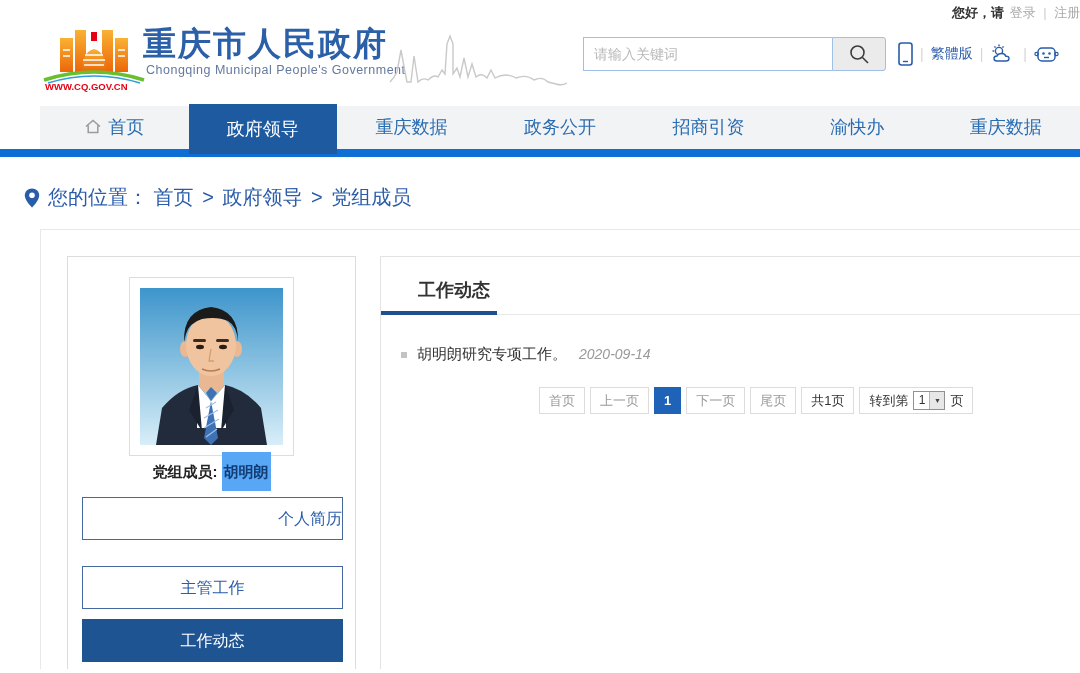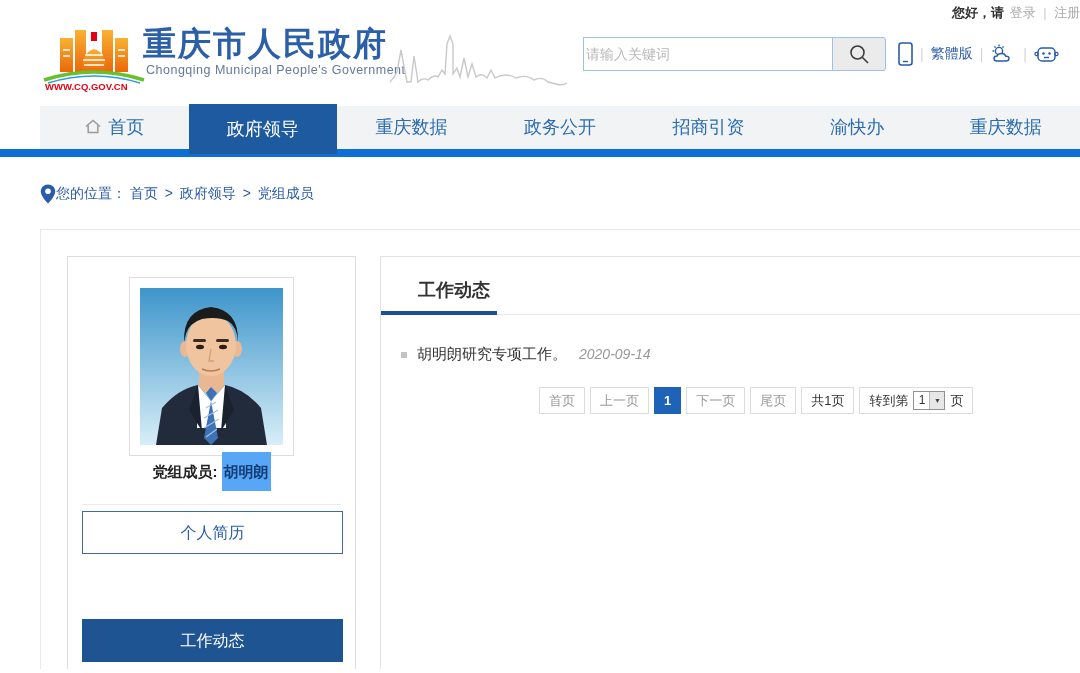--- a/index.html
+++ b/index.html
@@ -12,50 +12,50 @@
   .topbar a { text-decoration:none; color:#a9a9a9; margin:0 2px; cursor:pointer; }
   .topbar .pipe { color:#ccc; margin:0 2px; }
 
   
   .logo { position:absolute; left:38px; top:24px; width:112px; cursor:pointer; }
   .site-title { position:absolute; left:143px; top:22px; font-size:33px; font-weight:bold; color:#2b5fa8; letter-spacing:2px;font-family:Liberation Serif, serif; }
   .site-sub { position:absolute; left:146px; top:63px; font-size:12.5px; color:#64799e; letter-spacing:0.5px; }
   .skyline { position:absolute; left:388px; top:30px; }
 
   .searchbox { position:absolute; left:583px; top:37px; display:flex; }
-  .searchbox input { width:249px; height:34px; border:1px solid #9fc0e6; border-right:none; padding:0 2px; font-size:14px; color:#333; outline:none; }
+  .searchbox input { width:249px; height:34px; border:1px solid #9fc0e6; border-right:none; padding:0 10px; font-size:14px; color:#333; outline:none; }
   .searchbox input::placeholder { color:#b9b9b9; }
   .search-btn { width:54px; height:34px; background:#ebebeb; border:1px solid #9fc0e6; display:flex; align-items:center; justify-content:center; cursor:pointer; border-radius:0 3px 3px 0; }
 
   .tools { position:absolute; left:898px; top:41px; height:26px; display:flex; align-items:center; gap:7px; color:#2a5caa; font-size:14px; }
   .tools .pipe { color:#d5d5d5; }
   .tools .tool { cursor:pointer; display:flex; align-items:center; }
 
   
   .navbg { position:absolute; left:40px; top:106px; width:1040px; height:43px; background:#f2f3f5; display:flex; }
   .nav-item { flex:1; text-align:center; line-height:43px; font-size:18px; color:#2a6cb0; cursor:pointer; }
   .nav-item.active { background:#1e5aa0; color:#fff; margin-top:-2px; height:50px; line-height:50px; position:relative; z-index:2; }
   .nav-item .home-ic { vertical-align:-2px; margin-right:6px; }
   .strip { position:absolute; left:0; top:149px; width:1080px; height:8px; background:#0d6fd6; }
 
   
-  .breadcrumb { position:absolute; left:40px; top:184px; display:flex; align-items:center; font-size:14px; color:#2a5caa; }
+  .breadcrumb { position:absolute; left:24px; top:184px; display:flex; align-items:center; gap:8px; font-size:20px; color:#2a5caa; }
   .breadcrumb a { color:#2a5caa; text-decoration:none; cursor:pointer; }
   .breadcrumb .sep { margin:0 3px; }
 
   
   .outer { position:absolute; left:40px; top:229px; width:1100px; height:520px; border:1px solid #e8e8e8; background:#fff; }
 
   .left-panel { position:absolute; left:67px; top:256px; width:289px; height:480px; border:1px solid #dcdcdc; background:#fff; }
   .photo-frame { position:absolute; left:61px; top:20px; width:165px; height:179px; background:#fff; border:1px solid #ddd; padding:10px; }
   .name-row { position:absolute; top:206px; left:0; width:100%; text-align:center; font-size:15px; font-weight:bold; color:#222; }
   .name-hl { background:#58a6f6; color:#123c74; padding:11px 2px; font-weight:bold; }
   .panel-divider { position:absolute; top:247px; left:14px; right:14px; border-top:1px solid #ececec; }
   .side-btn { position:absolute; left:14px; width:261px; height:43px; border:1px solid #45699e; background:#fff; color:#2a5caa; font-size:16px; text-align:center; line-height:41px; cursor:pointer; }
-  .side-btn.b1 { top:254px; } .side-btn.b2 { top:309px; } .side-btn.b3 { top:362px; }
+  .side-btn.b1 { top:240px;text-align:right; } .side-btn.b2 { top:309px; } .side-btn.b3 { top:362px; }
   .side-btn.active { background:#1f5492; border-color:#1f5492; color:#fff; }
 
   .right-panel { position:absolute; left:380px; top:256px; width:715px; height:470px; border:1px solid #e3e3e3; background:#fff; }
   .rp-heading { position:absolute; left:37px; top:21px; font-size:18px; font-weight:bold; color:#333; }
   .rp-grayline { position:absolute; left:0; top:57px; width:100%; border-top:1px solid #e8e8e8; }
   .rp-blueline { position:absolute; left:0; top:54px; width:116px; height:4px; background:#1d4f93; }
 
   .article { position:absolute; left:20px; top:88px; display:flex; align-items:baseline; font-size:15px; }
   .bullet { width:6px; height:6px; background:#c3c3c3; margin-right:10px; align-self:center; }
   .article a { color:#333; text-decoration:none; cursor:pointer; }
@@ -212,20 +212,21 @@
         <path d="M58 97 L49 122 L62 143 Z" fill="#1a2230"></path>
         <path d="M85 97 L94 122 L81 143 Z" fill="#1a2230"></path>
       </svg>
     </div>
     <div class="name-row">
       <span>党组成员:</span>
       <span class="name-hl">胡明朗</span>
     </div>
     <div class="panel-divider"></div>
     <div class="side-btn b1">个人简历</div>
+    <div class="side-btn b2">主管工作</div>
     <div class="side-btn b3 active">工作动态</div>
   </div>
 
   <div class="right-panel">
     <div class="rp-heading">工作动态</div>
     <div class="rp-grayline"></div>
     <div class="rp-blueline"></div>
 
     <div class="article">
       <span class="bullet"></span>

